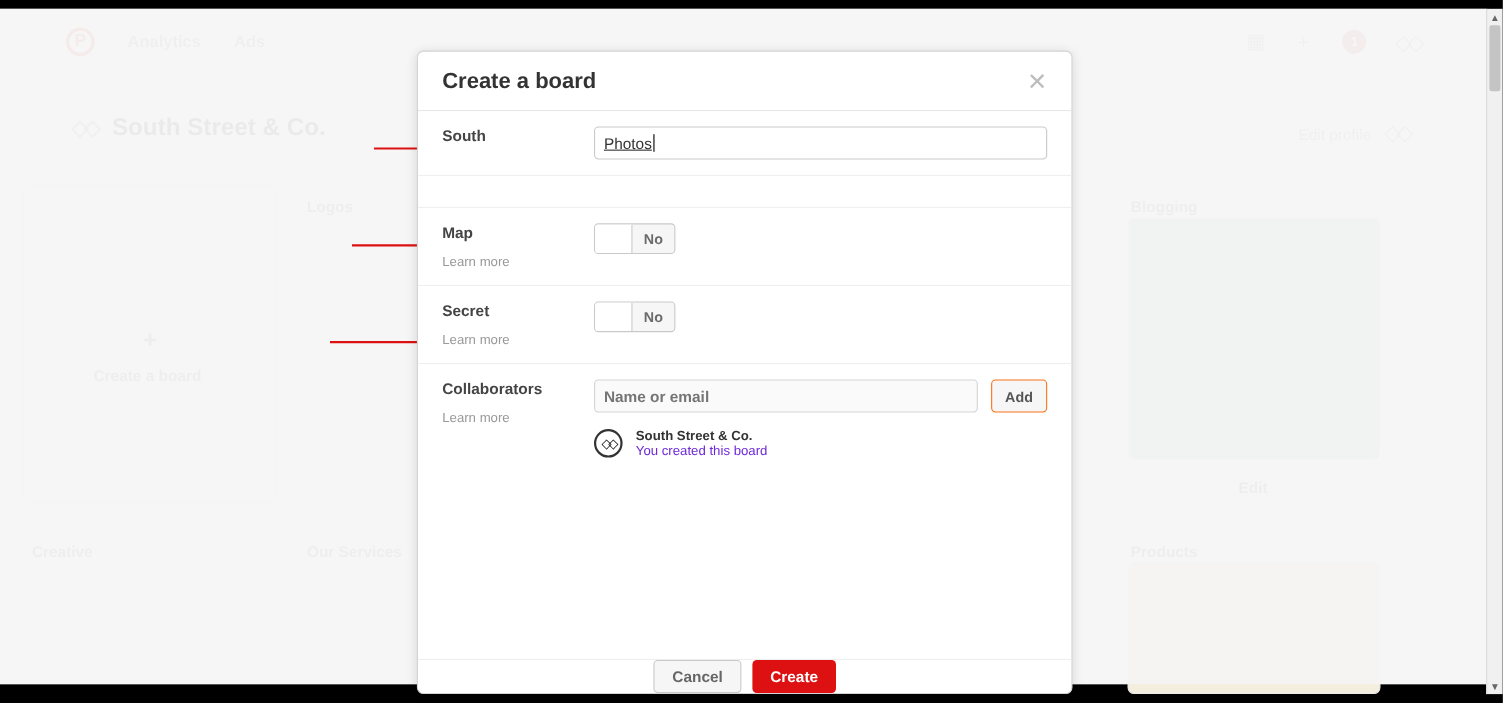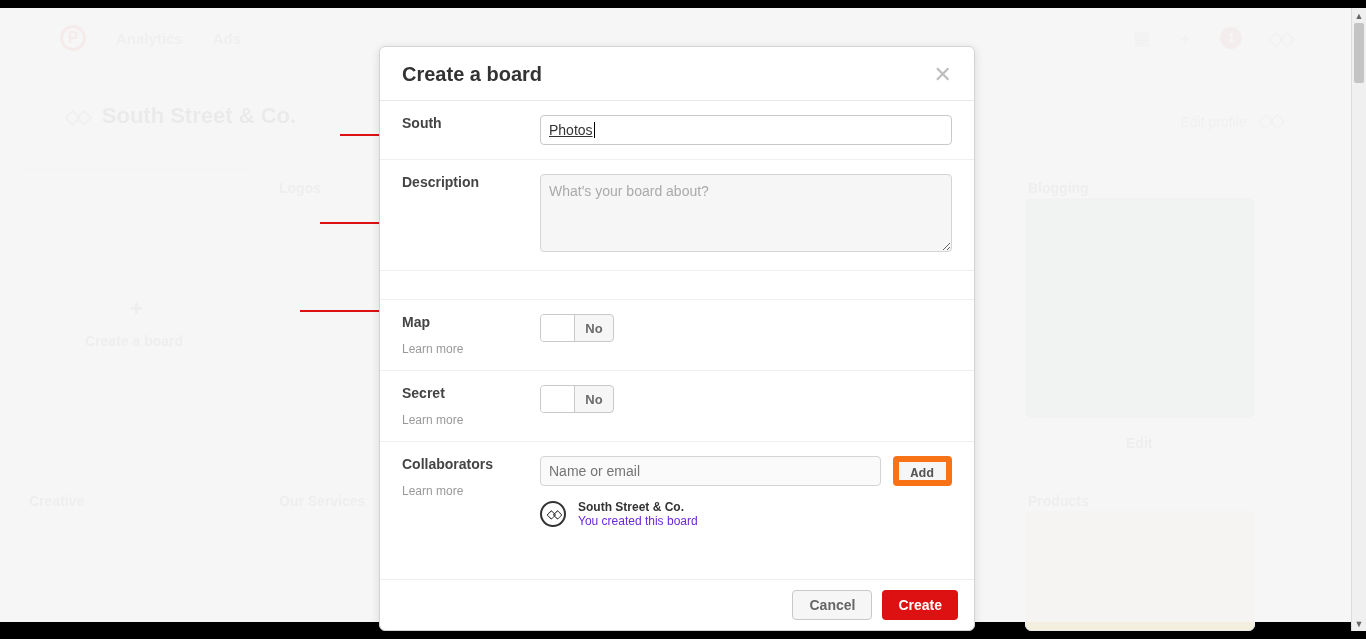--- a/index.html
+++ b/index.html
@@ -73,30 +73,30 @@
     background:#f6f6f6; font-size:13px; font-weight:600; color:#555; padding:0 8px;
   }
   .toggle {
     display:inline-flex; width:74px; height:28px; border:1px solid #c9c9c9; border-radius:4px;
     overflow:hidden; background:#f6f6f6;
   }
   .toggle-knob { width:34px; background:#fff; border-right:1px solid #c9c9c9; }
   .toggle-label { flex:1; display:flex; align-items:center; justify-content:center; font-size:13px; font-weight:600; color:#6b6b6b; }
 
   .collab-row { display:flex; gap:12px; align-items:center; }
-  .collab-input { flex:1; height:30px; border:1px solid #d4d4d4; border-radius:4px; padding:4px 8px; font-size:14px; background:#fafafa; }
-  .add-btn { height:30px; padding:4px 12px; border:6px solid #f97316; border-radius:4px; background:#f6f6f6; font-size:13px; font-weight:600; color:#555;font-family:Liberation Mono, monospace; }
+  .collab-input { flex:1; height:30px; border:1px solid #d4d4d4; border-radius:4px; padding:4px 8px; font-size:14px; background:#fafafa;font-weight:bold; }
+  .add-btn { height:30px; padding:4px 12px; border:1px solid #f97316; border-radius:4px; background:#f6f6f6; font-size:13px; font-weight:600; color:#555; }
   .owner-row { display:flex; gap:12px; align-items:center; margin-top:14px; }
   .owner-avatar { width:26px; height:26px; border:2px solid #333; border-radius:50%; background:#fff; display:flex; align-items:center; justify-content:center; font-size:12px; letter-spacing:-3px; }
   .owner-name { font-size:12px; font-weight:700; color:#333; }
   .owner-sub { font-size:12px; color:#6d28d9; }
 
   .modal-footer {
-    margin-top:auto; padding: 10px 16px; border-top:1px solid #eee;
-    display:flex; justify-content:flex-end; gap:10px;
+    margin-top:auto; padding: 0 16px; border-top:1px solid #eee;
+    display:flex; justify-content:center; gap:10px;
   }
   .btn { height:30px; padding: 0 16px; border-radius:4px; font-size:14px; font-weight:600; cursor:pointer; }
   .btn-cancel { border:1px solid #c9c9c9; background:#f6f6f6; color:#666; }
   .btn-create { border:none; background:#d11; color:#fff; }
 
   .cursor-caret { display:inline-block; width:1px; height:16px; background:#000; vertical-align:middle; margin-left:1px; }
 
   
   .win-scroll { position:absolute; top:8px; right:0; width:15px; height:623px; background:#f0f0f0; border-left:1px solid #dcdcdc; }
   .win-scroll .arrow-btn { height:15px; display:flex; align-items:center; justify-content:center; font-size:9px; color:#666; }
@@ -167,28 +167,20 @@
           <div class="sec-title">South</div>
         </div>
       <div class="col-content">
         <div class="text-input name-input" style="display:flex; align-items:center;text-decoration:underline;">
           <span>Photos</span>
             <span class="cursor-caret"></span>
         </div>
       </div>
     </div>
 
-    <div class="section">
-      <div class="col-label">
-          <div class="sec-title">Description</div>
-        </div>
-      <div class="col-content">
-        <textarea class="textarea" placeholder="What's your board about?" style=""></textarea>
-      </div>
-    </div>
 
     <div class="section">
     </div>
 
     <div class="section">
       <div class="col-label">
         <div class="sec-title">Map</div>
         <div class="sec-sub">Learn more</div>
       </div>
       <div class="col-content">

